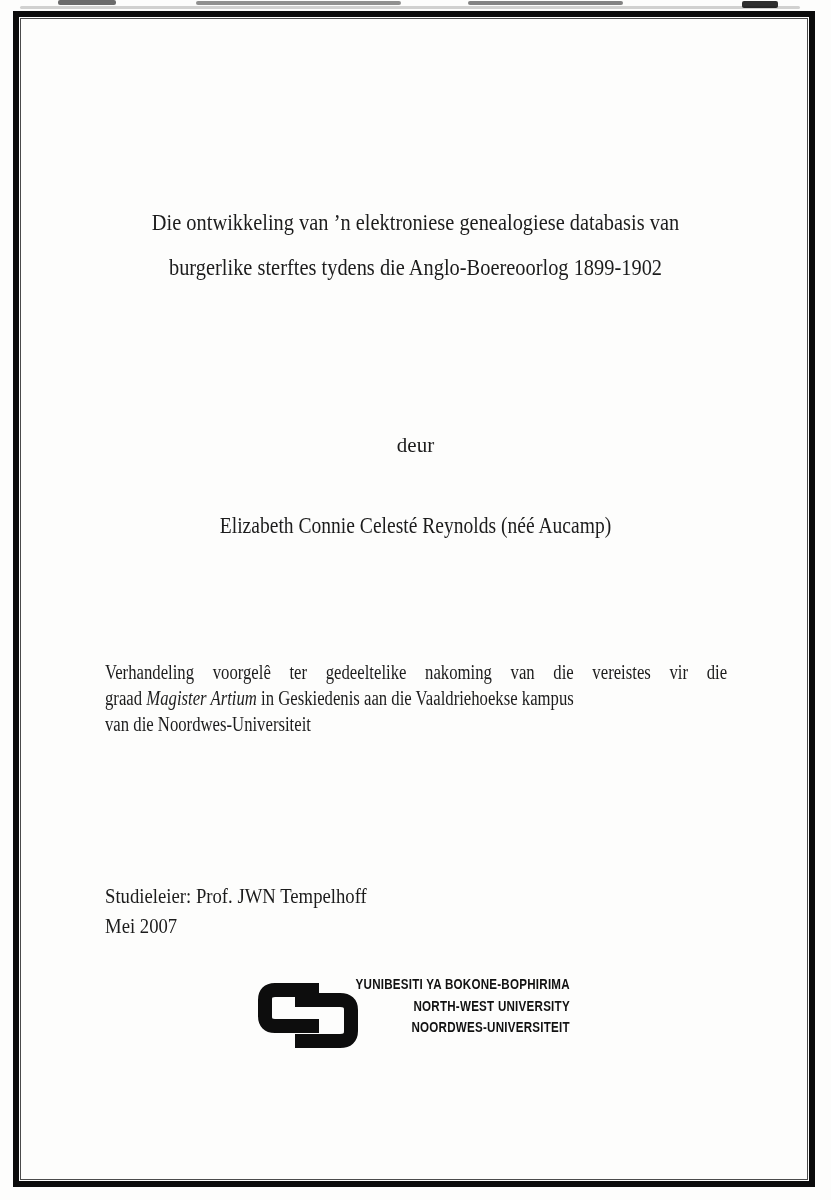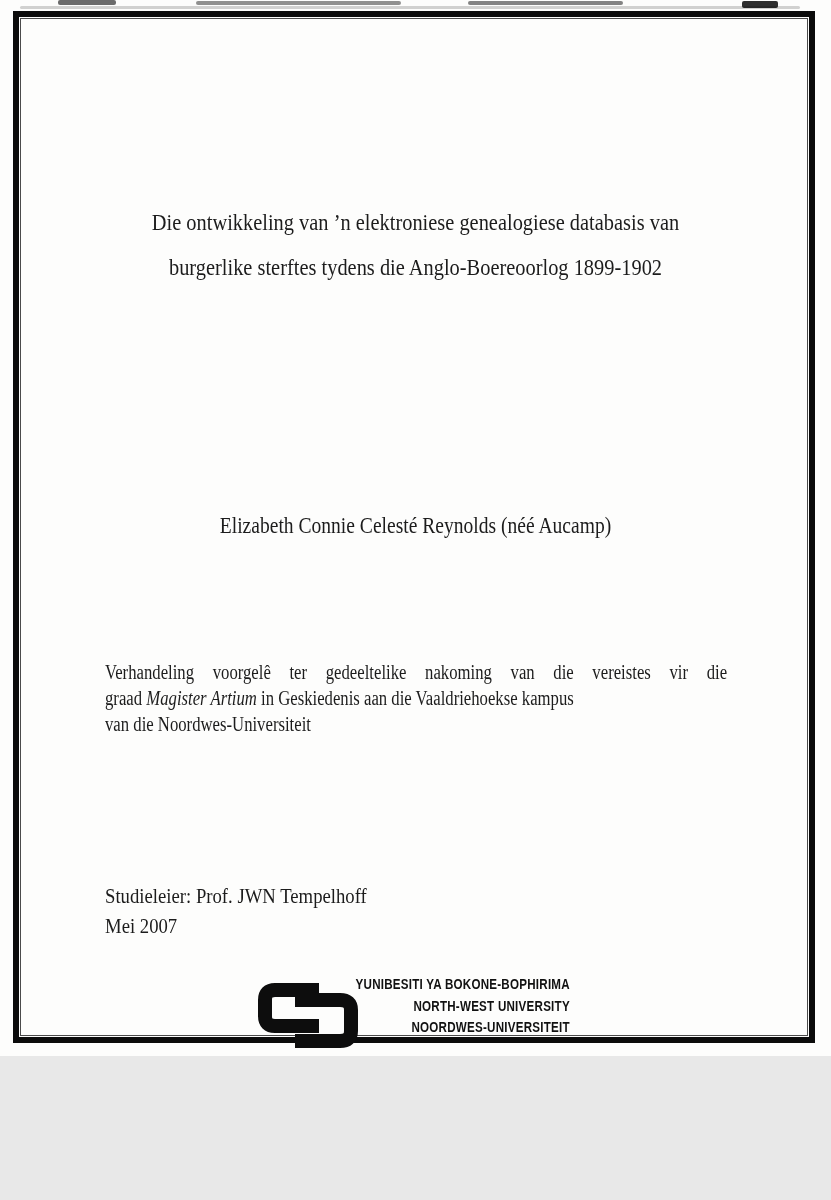--- a/index.html
+++ b/index.html
@@ -1,18 +1,18 @@
 <!DOCTYPE html>
 <html><head>
 <meta charset="utf-8">
 <style>
   html,body{margin:0;padding:0;background:#e8e8e8;}
   .page{
     position:relative;
-    width:831px;height:1056px;
+    width:831px;height:1200px;
     margin:0 auto;
     background:#fdfdfc;
     overflow:hidden;
     font-family:"Liberation Serif","DejaVu Serif",serif;
     color:#1c1c1c;
   }
   
   .frame-outer{
     position:absolute;left:13px;top:11px;right:16px;bottom:13px;
     border:6px solid #0b0b0b;
@@ -76,20 +76,21 @@
 
   <div class="frame-outer">
     <div class="frame-inner"></div>
   </div>
 
   <div class="center-line title-block">
     <div>Die ontwikkeling van ’n elektroniese genealogiese databasis van</div>
     <div>burgerlike sterftes tydens die Anglo-Boereoorlog 1899-1902</div>
   </div>
 
+  <div class="center-line byline">deur</div>
 
   <div class="center-line author-line">Elizabeth Connie Celesté Reynolds (néé Aucamp)</div>
 
   <div class="statement">
     <div class="just">Verhandeling voorgelê ter gedeeltelike nakoming van die vereistes vir die</div>
     <div><span>graad </span><span class="it">Magister Artium</span><span> in Geskiedenis aan die Vaaldriehoekse kampus</span></div>
     <div>van die Noordwes-Universiteit</div>
   </div>
 
   <div class="supervisor-block">

